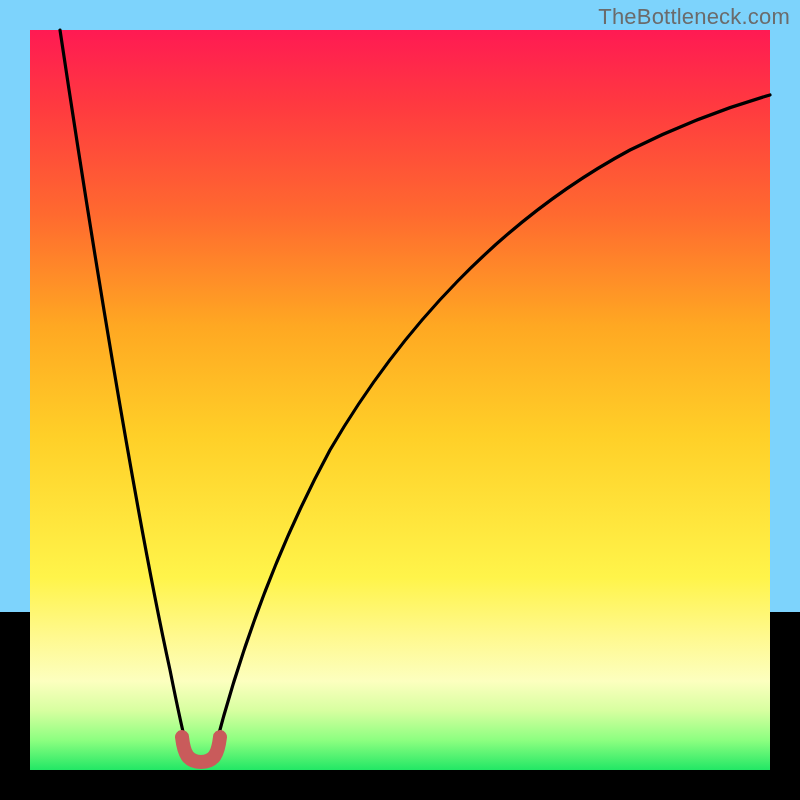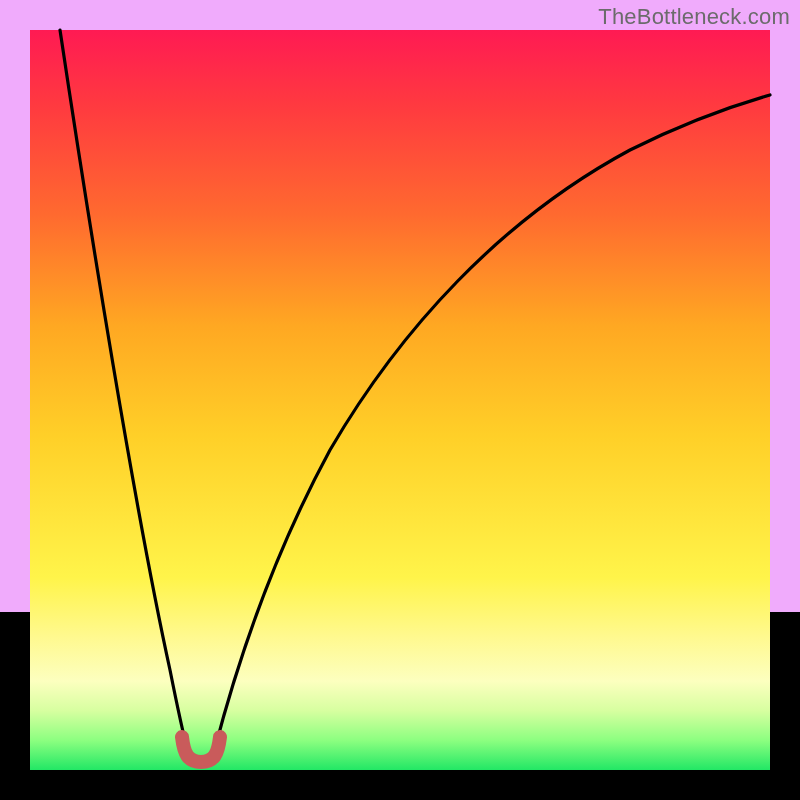--- a/index.html
+++ b/index.html
@@ -9,21 +9,21 @@
     height: 800px;
     background: #000;
     overflow: hidden;
   }
   .frame {
     position: absolute;
     top: 0;
     left: 0;
     width: 800px;
     height: 612px;
-    background: #f0abfc;
+    background: #7dd3fc;
   }
   .plot-area {
     position: absolute;
     left: 30px;
     top: 30px;
     width: 740px;
     height: 740px;
     background: linear-gradient(to bottom,
       #ff1a53 0%,
       #ff3940 10%,

